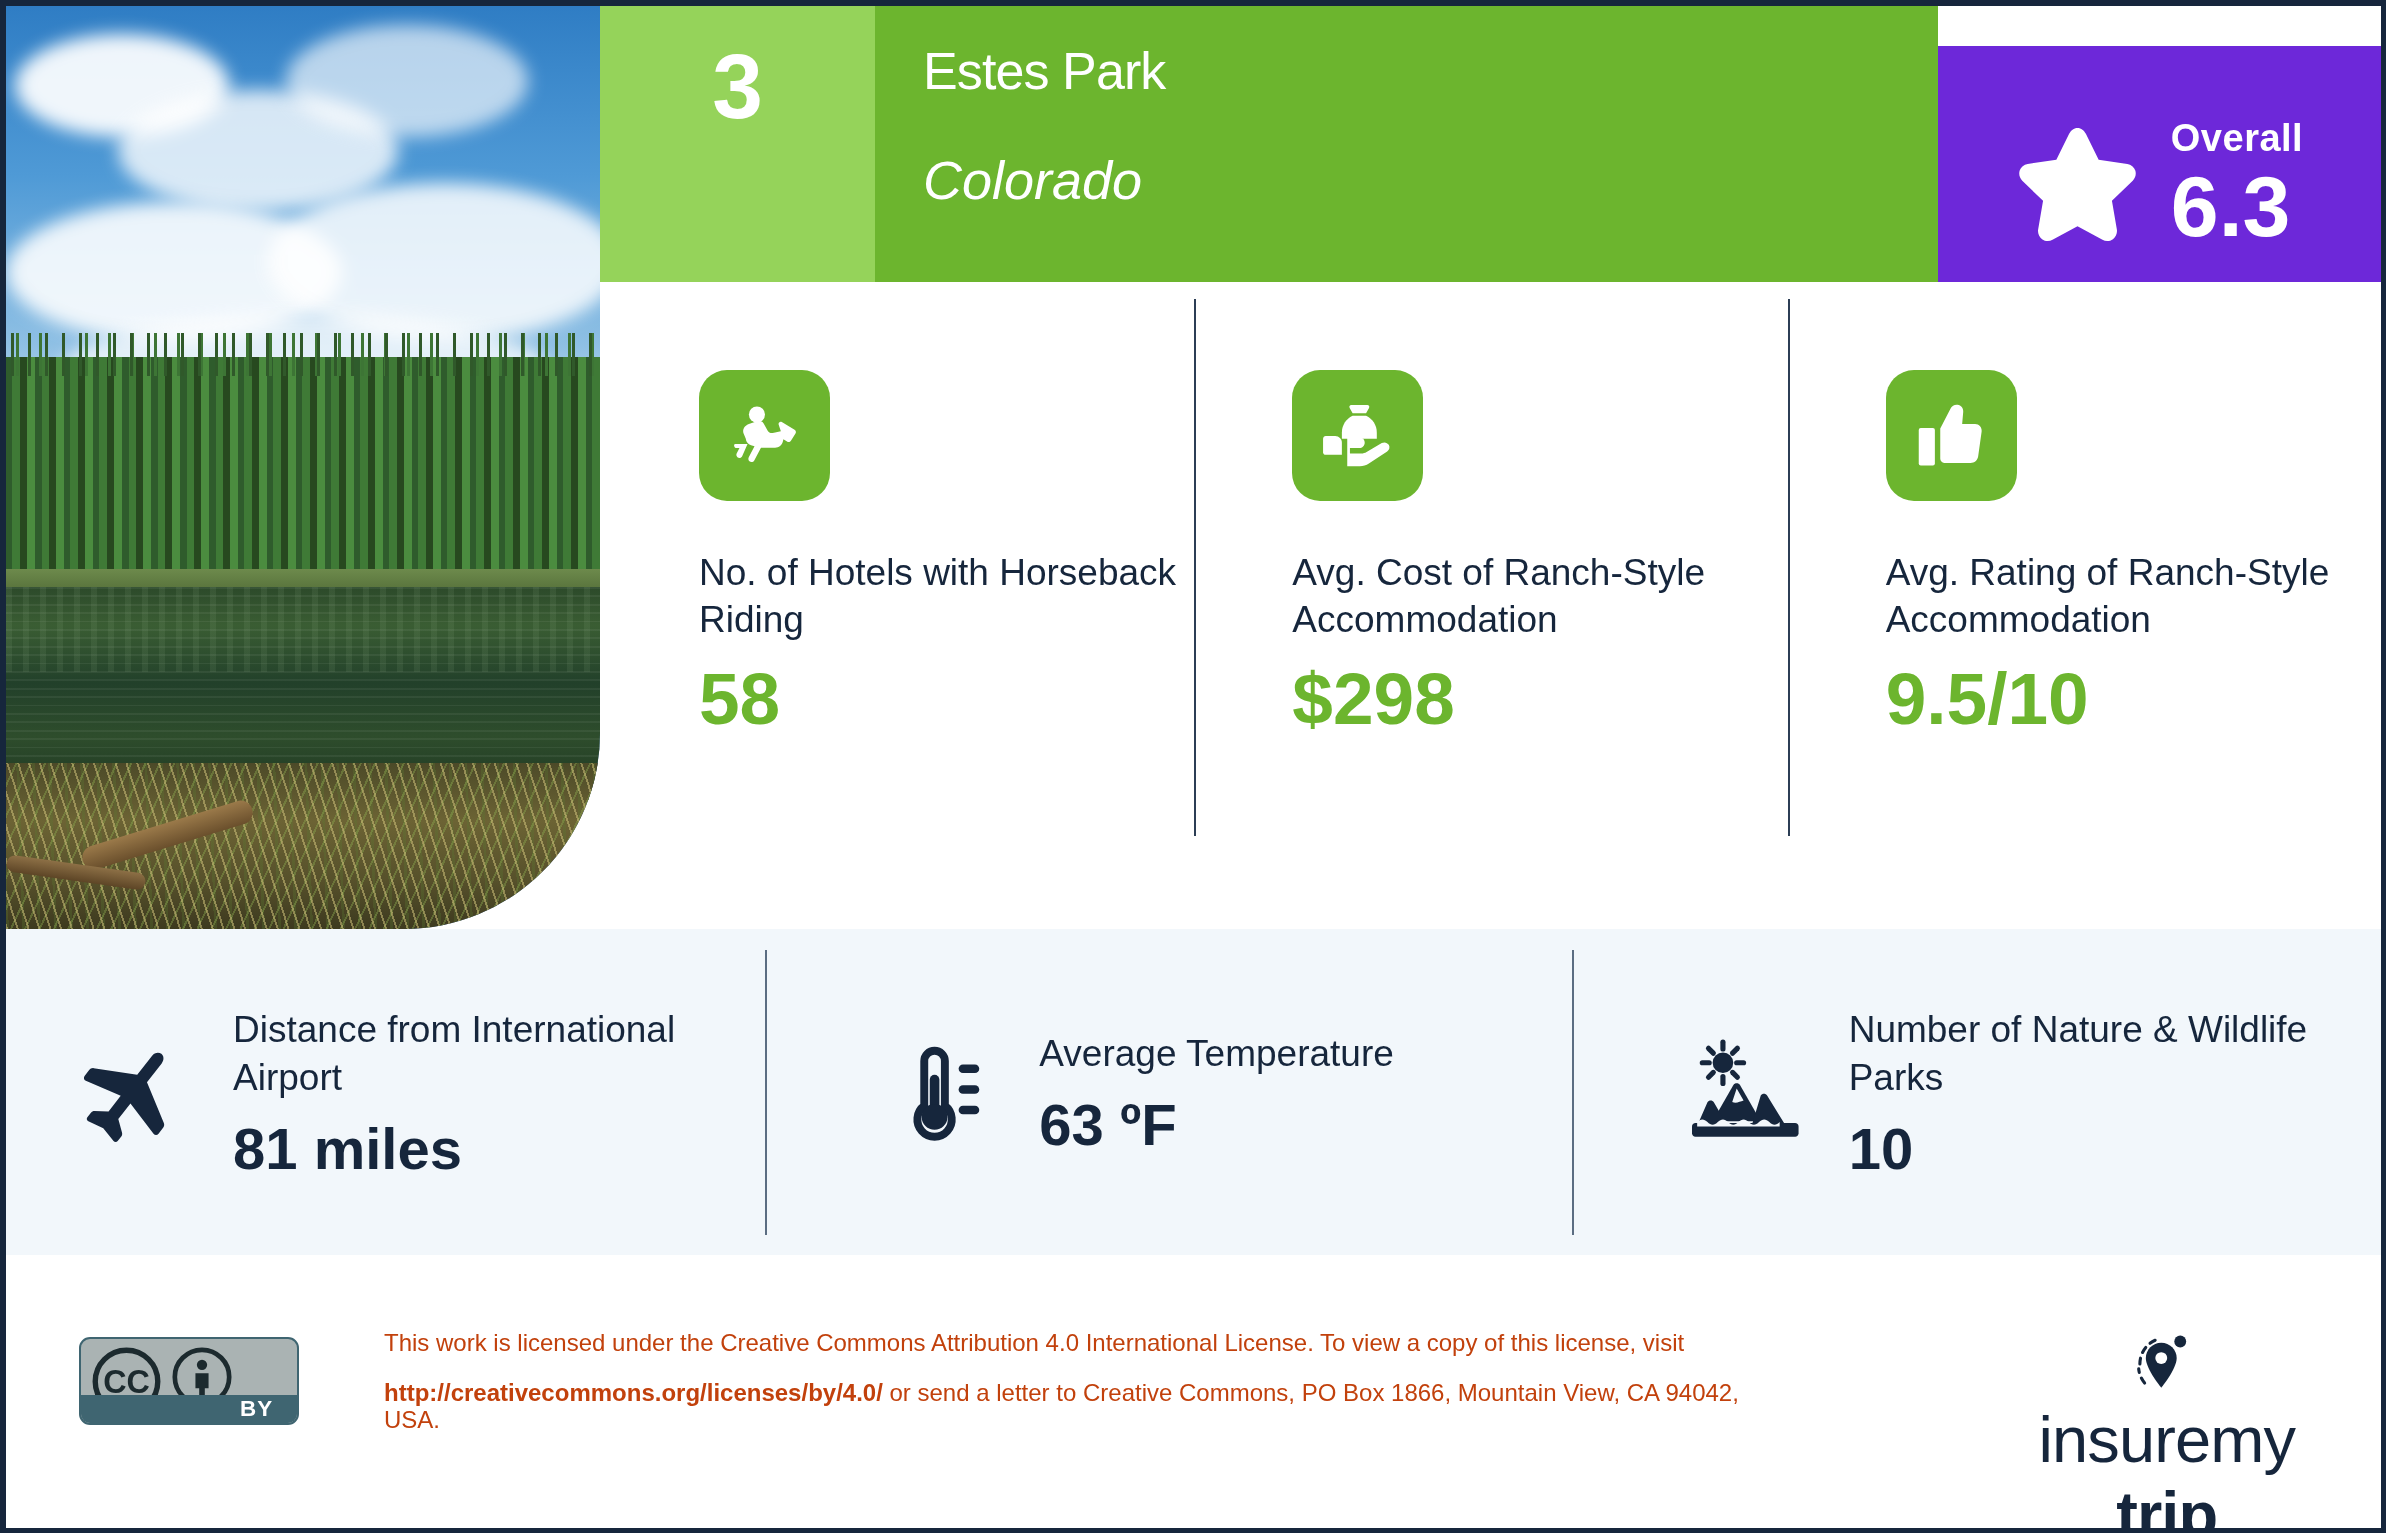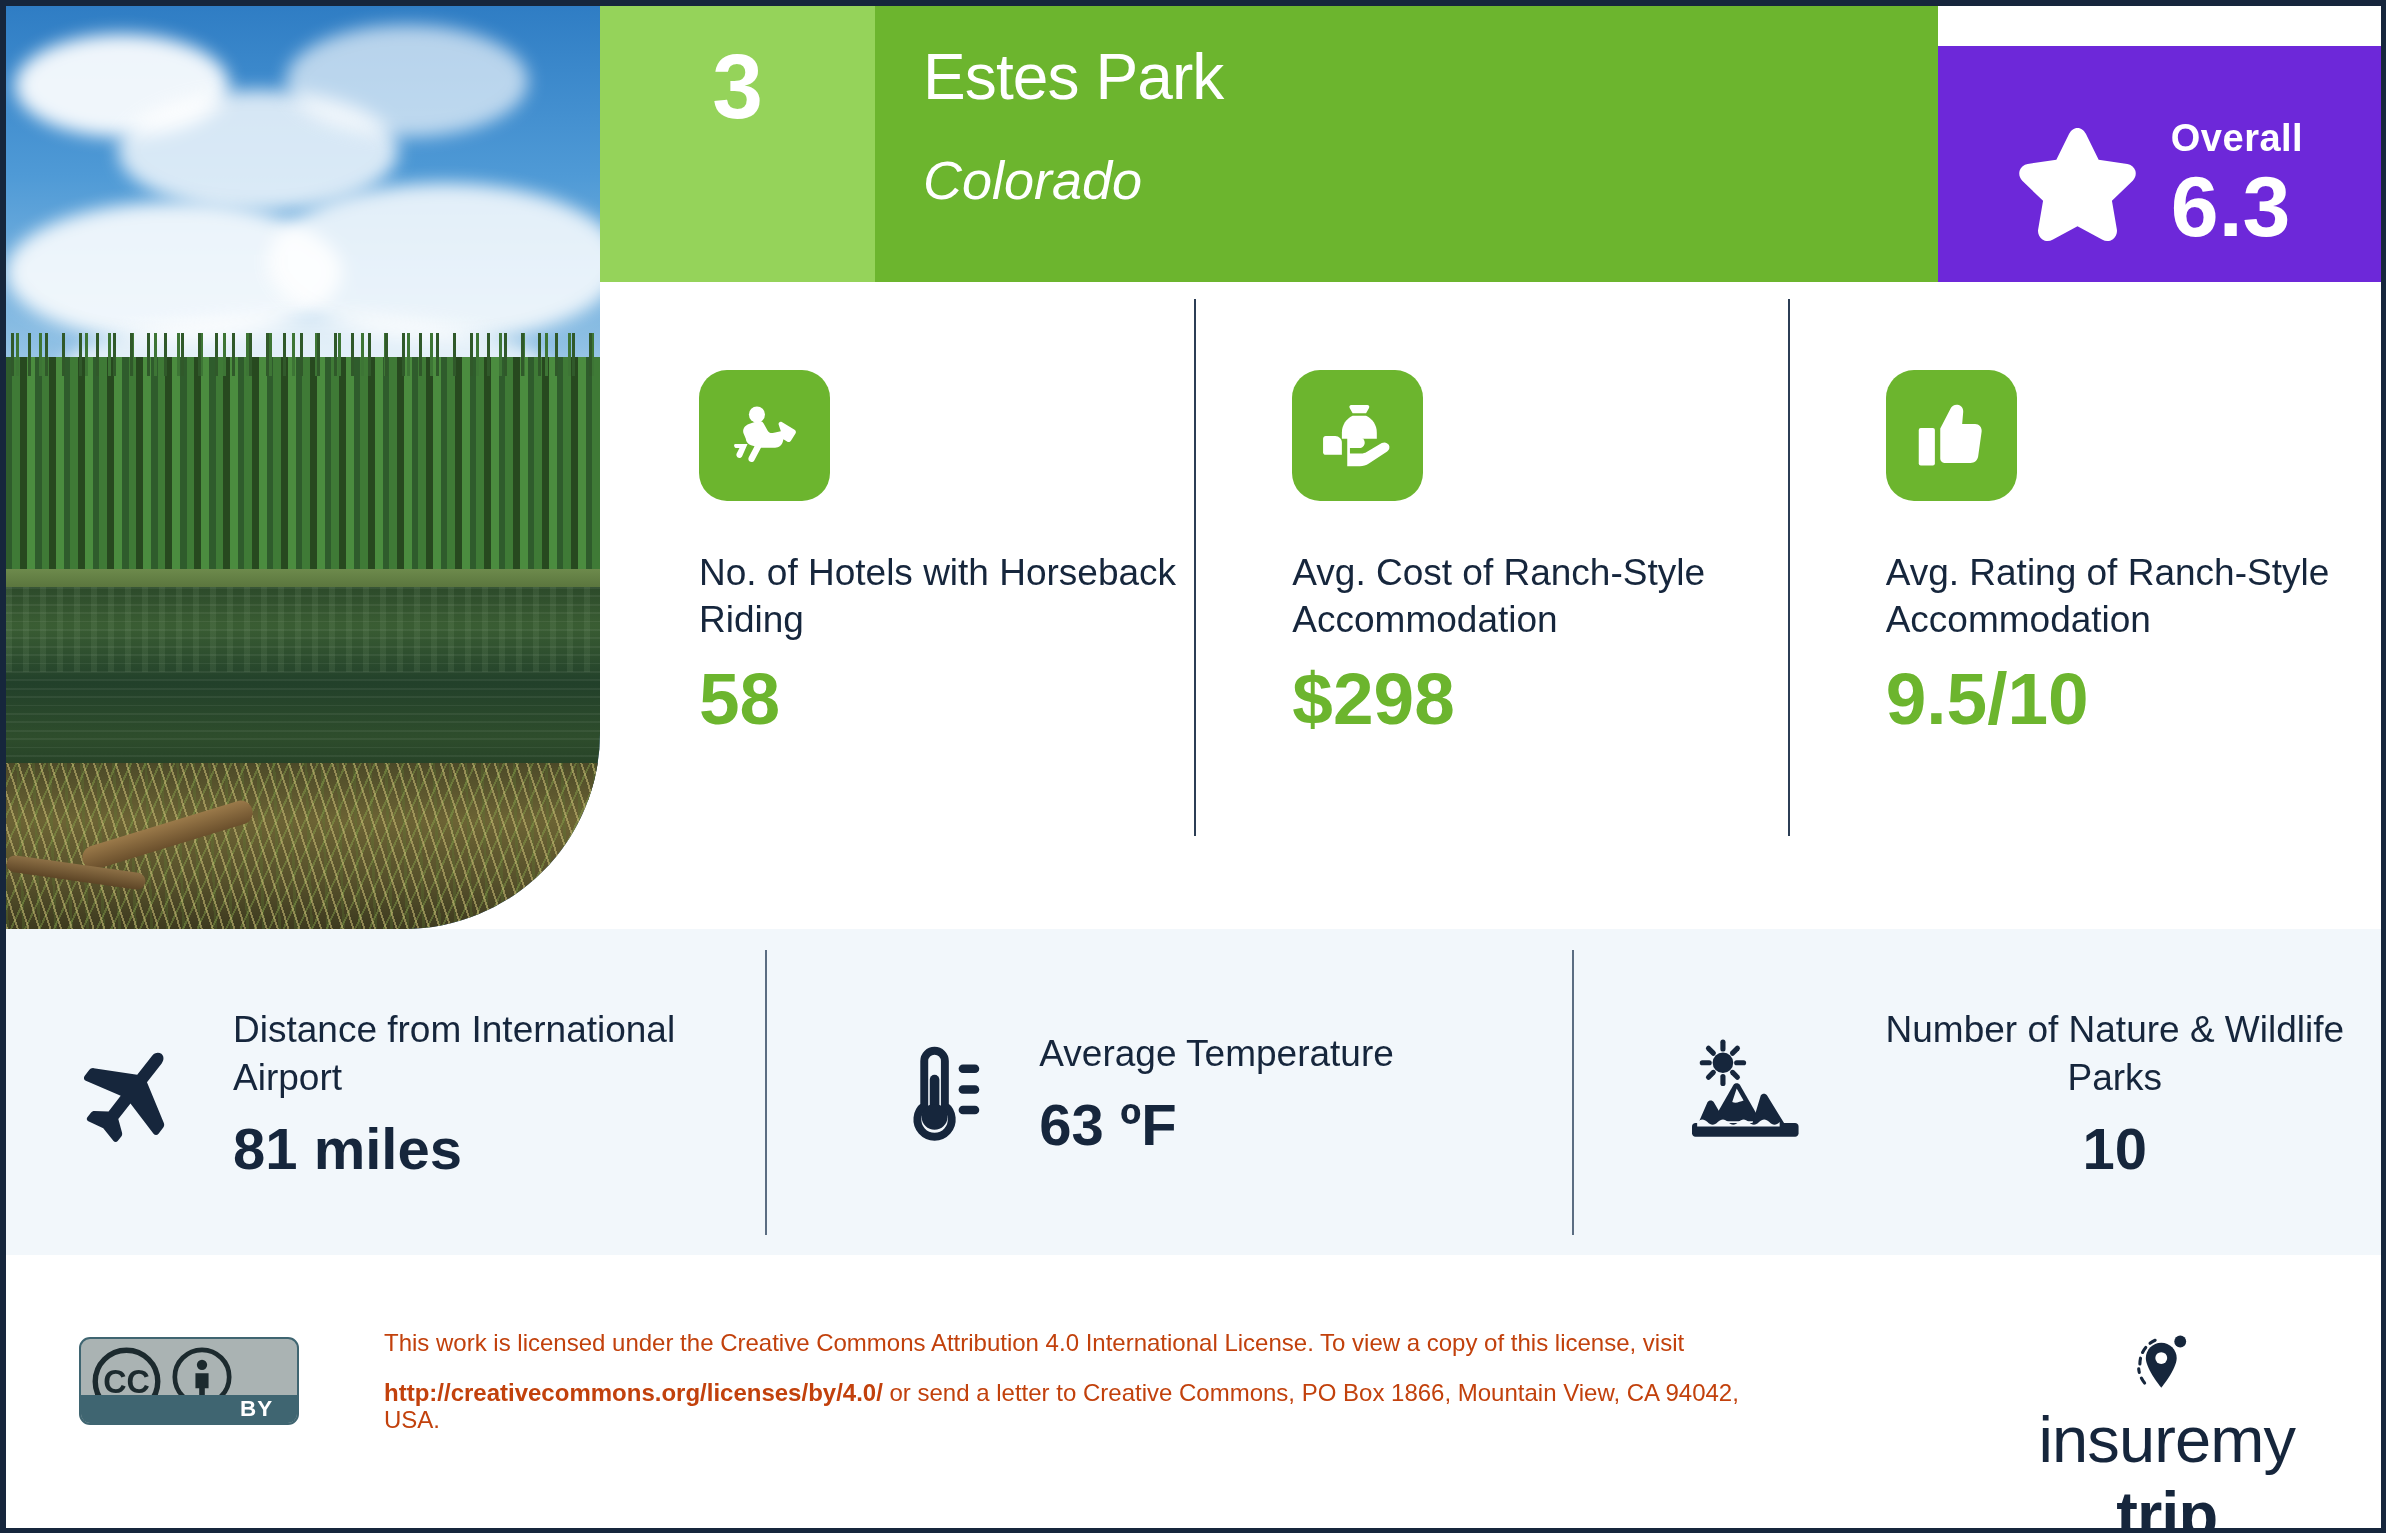--- a/index.html
+++ b/index.html
@@ -109,21 +109,21 @@
     position: absolute; left: 0; right: 0; top: 35px;
     text-align: center; color: #ffffff;
     font-size: 91px; font-weight: 700; line-height: 1;
   }
   .hdr-title {
     position: absolute; left: 869px; top: 0; width: 1063px; height: 276px;
     background: #6cb52e;
   }
   .hdr-title .city {
     position: absolute; left: 48px; top: 39px;
-    color: #ffffff; font-size: 64px; font-weight: 400; line-height: 1;
+    color: #ffffff; font-size: 52px; font-weight: 400; line-height: 1;
     letter-spacing: -0.9px;
   }
   .hdr-title .state {
     position: absolute; left: 48px; top: 147px;
     color: #ffffff; font-size: 54px; font-weight: 400; font-style: italic; line-height: 1;
   }
   .hdr-overall {
     position: absolute; left: 1932px; top: 0; right: 0; height: 276px;
     background: #6d28d9;
     display: flex; align-items: center; justify-content: center; gap: 32px; margin-top: 40px;
@@ -159,21 +159,21 @@
   }
 
   
   .bottom {
     position: absolute; left: 0; top: 923px; right: 0; height: 326px;
     background: #f2f7fb;
     display: flex;
   }
   .bstat { position: relative; flex: 1; display: flex; align-items: center; gap: 41px; padding-left: 65px; box-sizing: border-box; }
   .bstat:nth-child(2) { padding-left: 112px; }
-  .bstat:nth-child(3) { padding-left: 115px; text-align: center; }
+  .bstat:nth-child(3) { padding-left: 115px; }
   .bstat + .bstat::before {
     content: ""; position: absolute; left: 0; top: 20.5px; bottom: 20.5px;
     width: 1.9px; background: #5b6d82;
   }
   .bstat .bicon { flex: 0 0 auto; width: 121px; height: 121px; display:flex; align-items:center; justify-content:center;}
   .bstat .bicon svg { width: 110px; height: 110px; display:block; }
   .bstat .btext { color: #16263c; }
   .bstat .blabel { font-size: 37px; font-weight: 400; line-height: 1.28; }
   .bstat .bvalue { font-size: 58px; font-weight: 700; line-height: 1; margin-top: 18.6px; }
 

